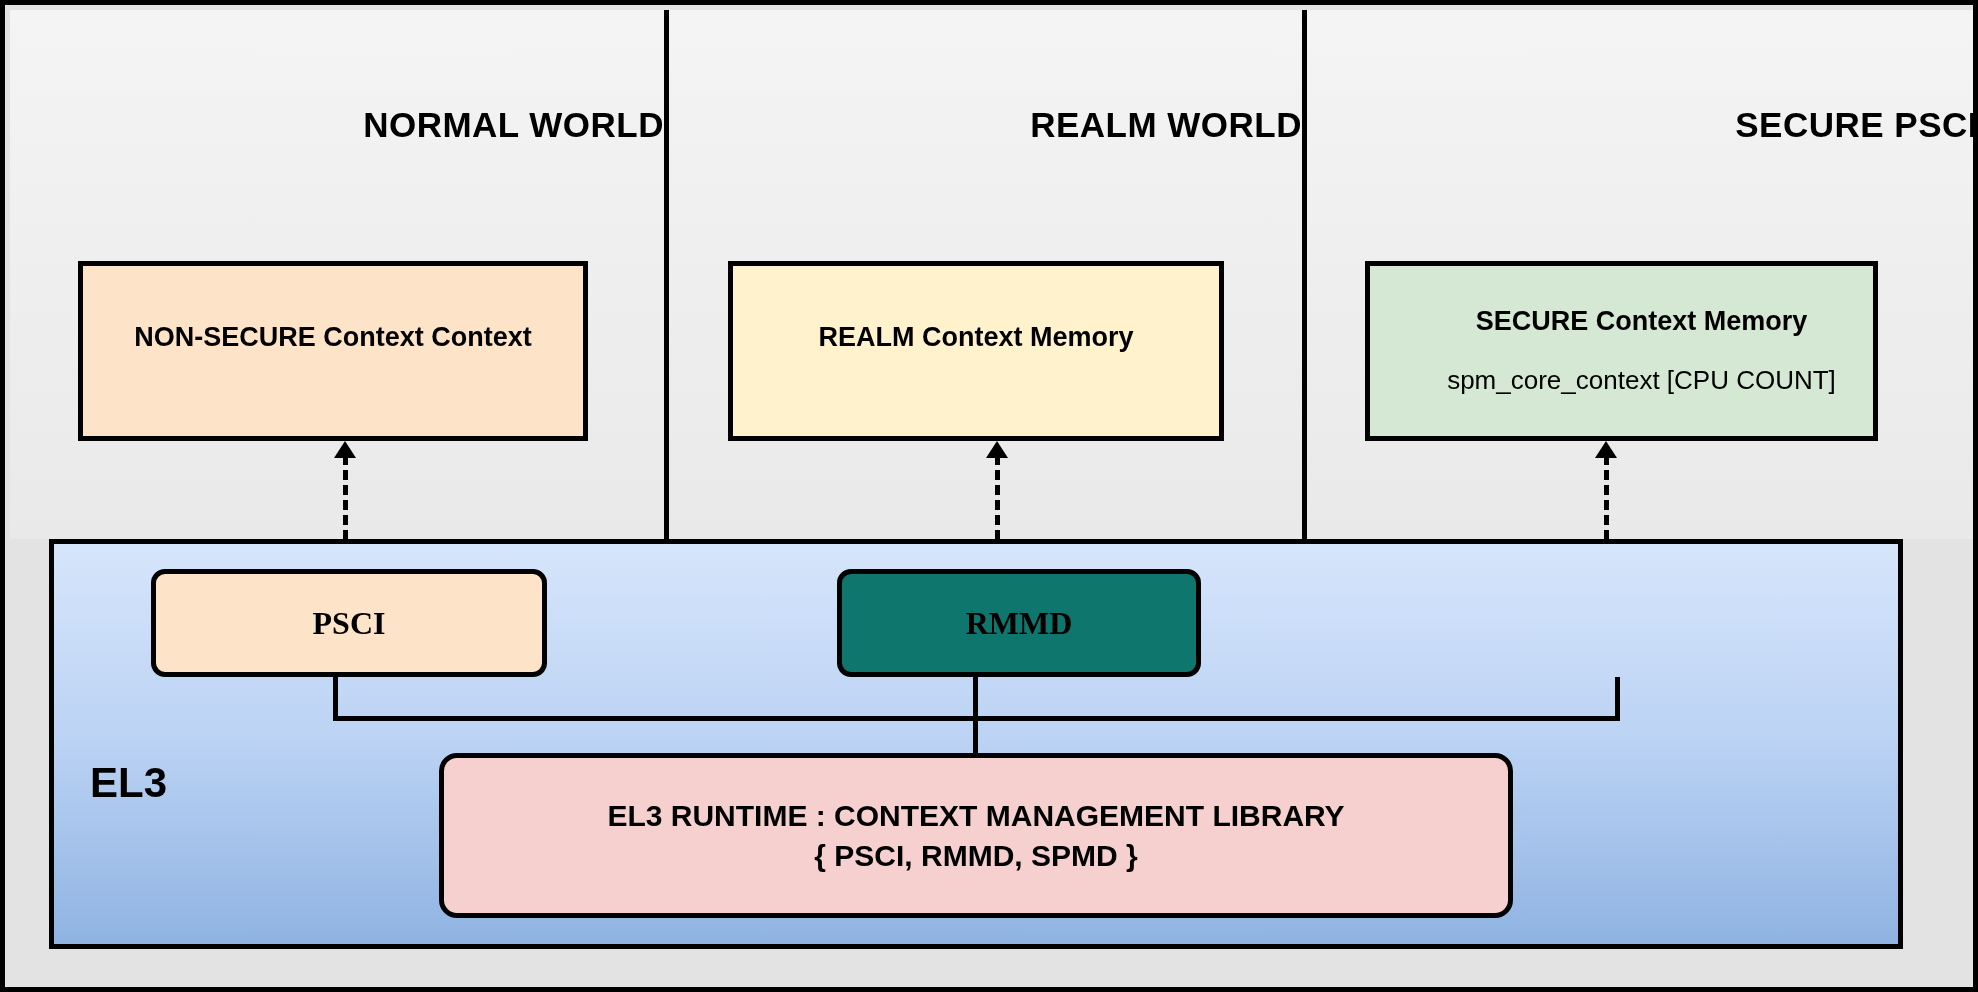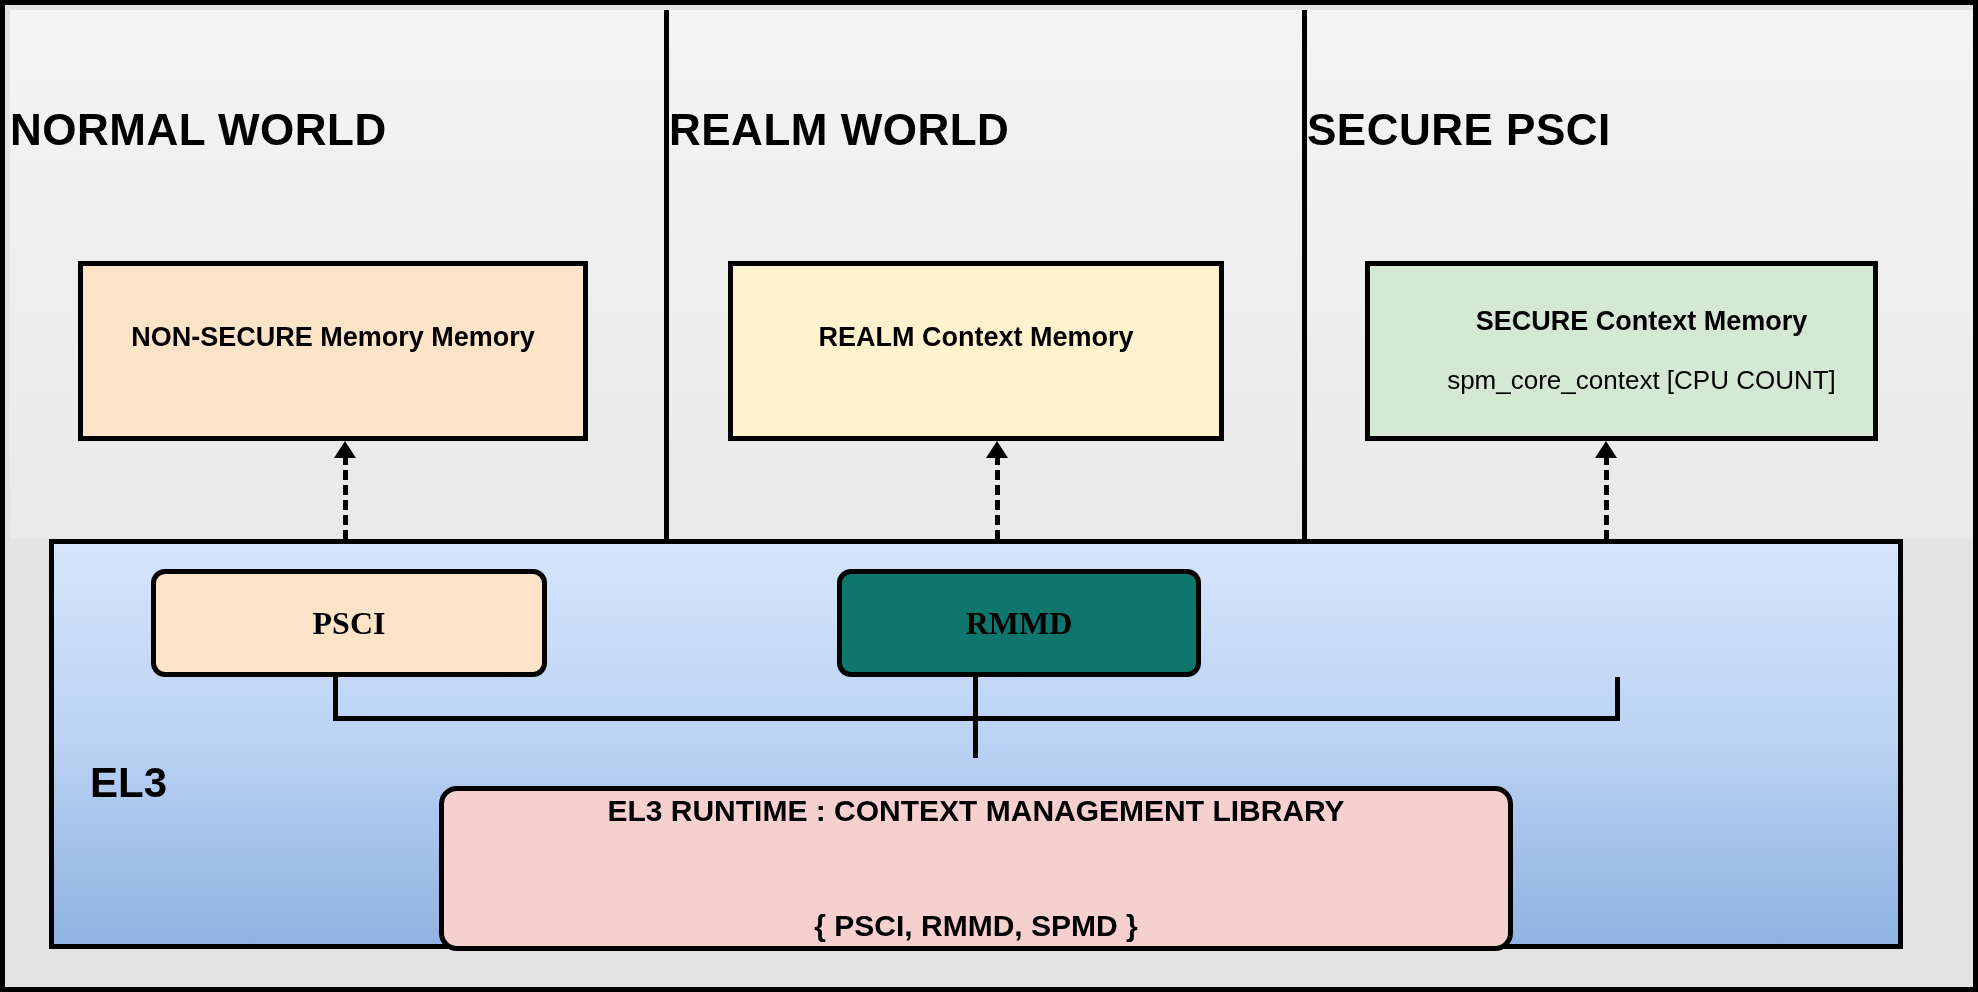--- a/index.html
+++ b/index.html
@@ -32,22 +32,22 @@
   .world-col {
     position: absolute;
     top: 0;
     height: 529px;
   }
   .world-title {
     position: absolute;
     top: 95px;
     left: 0;
     width: 100%;
-    text-align: left;
-    font-size: 44px;
+    text-align: right;
+    font-size: 35px;
     font-weight: bold;
     letter-spacing: 0.5px;
     color: #000000;
     white-space: nowrap;
   }
   .col-divider {
     position: absolute;
     top: 0;
     width: 5px;
     height: 529px;
@@ -157,22 +157,21 @@
     top: 748px;
     width: 1074px;
     height: 165px;
     background: #f6cfcf;
     border: 5px solid #000000;
     border-radius: 18px;
     box-sizing: border-box;
     display: flex;
     flex-direction: column;
     align-items: center;
-    justify-content: space-between;
-    margin-top: 33px;
+    justify-content: center;
   }
   .rt-line {
     font-size: 30px;
     font-weight: bold;
     color: #000000;
     text-align: center;
     line-height: 1.32;
     white-space: nowrap;
   }
 
@@ -199,21 +198,21 @@
 
     <div class="world-col" style="left:1297px; width:671px;">
       <div class="world-title">SECURE PSCI</div>
     </div>
 
     <div class="col-divider" style="left:654px;"></div>
     <div class="col-divider" style="left:1292px;"></div>
   </div>
 
   <div class="ctx-box" style="left:73px; width:510px; background:#FDE3C7;">
-    <div class="ctx-title">NON-SECURE Memory Memory</div>
+    <div class="ctx-title">NON-SECURE Context Context</div>
   </div>
 
   <div class="ctx-box" style="left:723px; width:496px; background:#FFF2CC;">
     <div class="ctx-title">REALM Context Memory</div>
   </div>
 
   <div class="ctx-box" style="left:1360px; width:513px; background:#D5E8D4;padding-left:40px;">
     <div class="ctx-title">SECURE Context Memory</div>
     <div class="ctx-sub">spm_core_context  [CPU COUNT]</div>
   </div>

